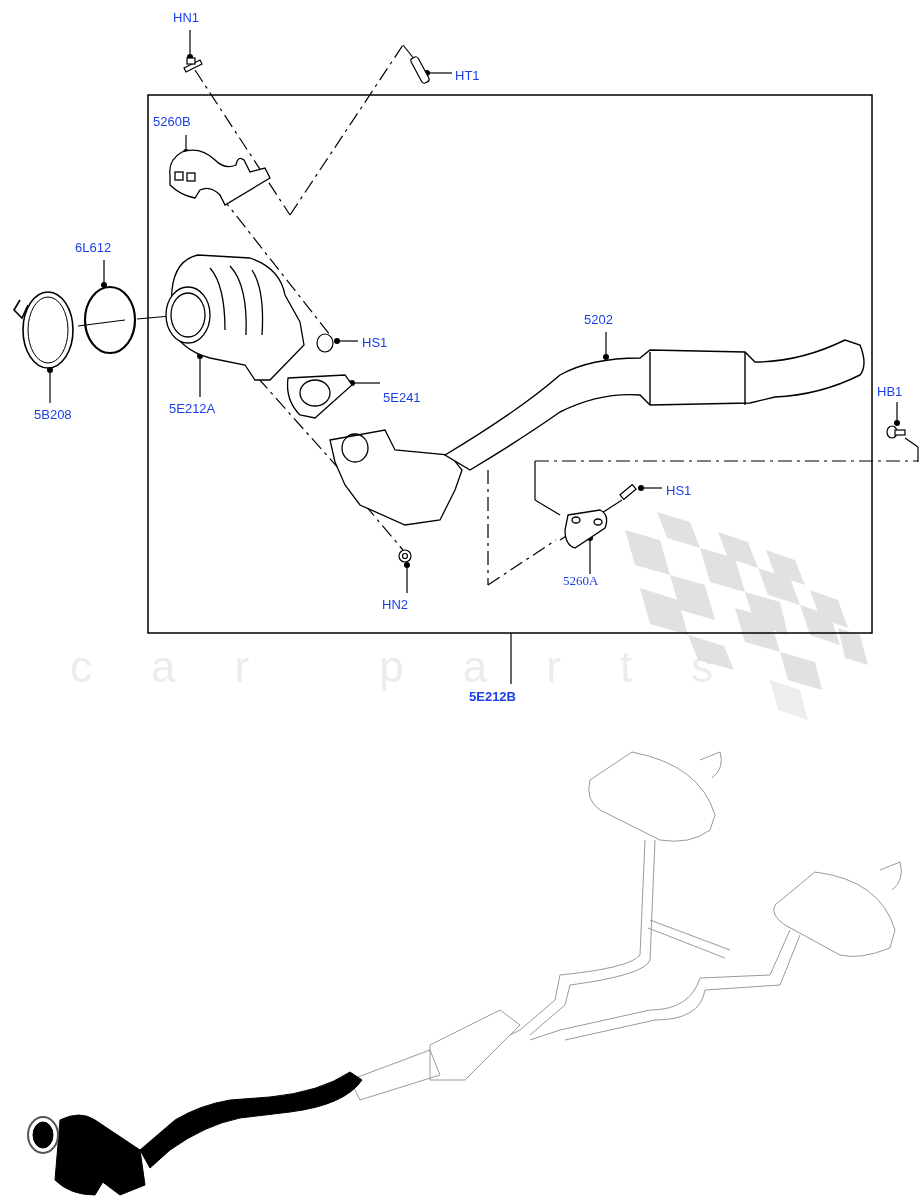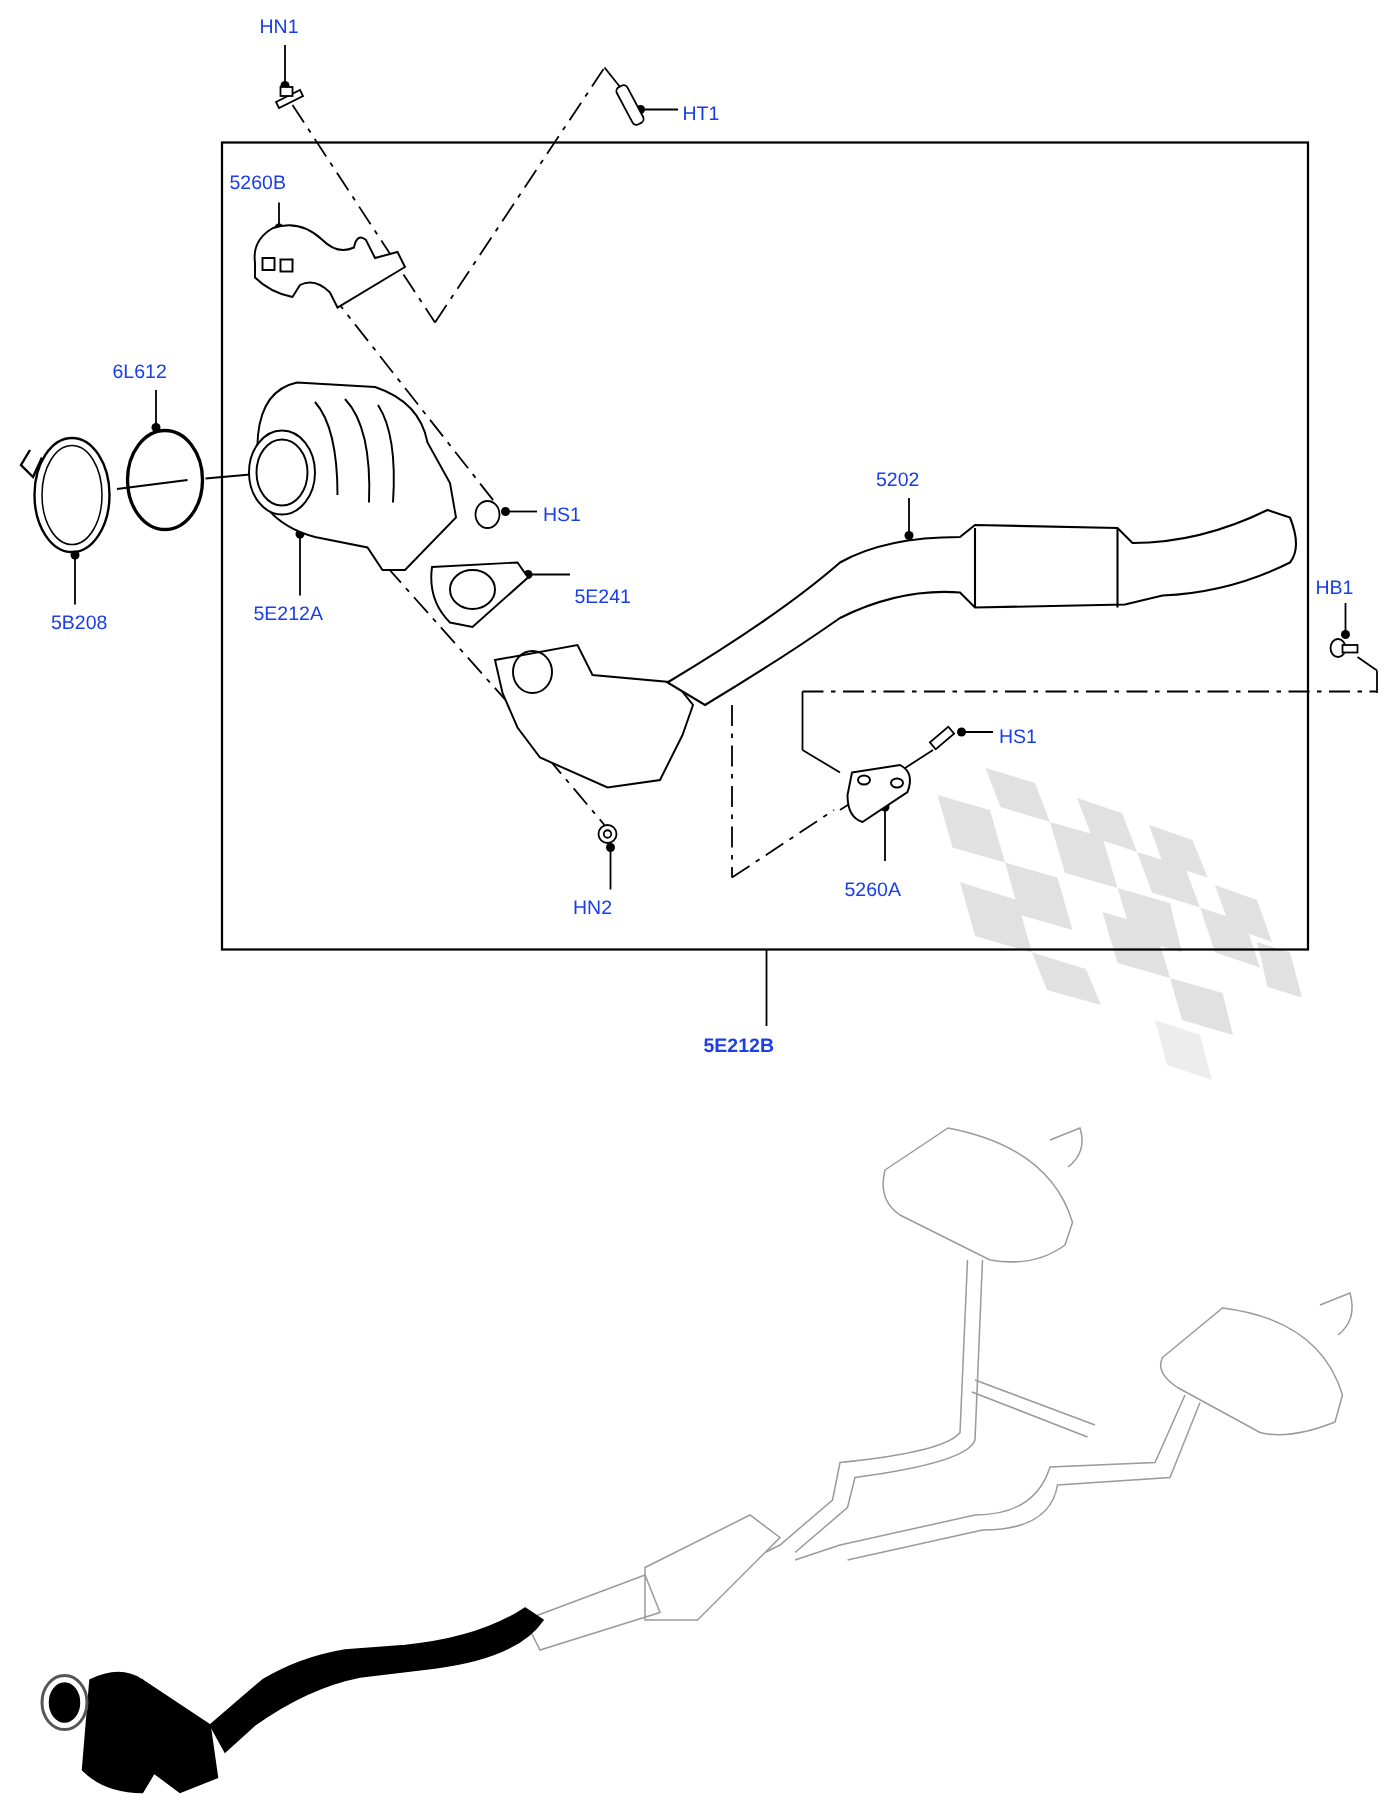--- a/index.html
+++ b/index.html
@@ -8,20 +8,21 @@
   .callout { position: absolute; font-family: "Liberation Sans", sans-serif; font-size: 13px; line-height: 18px; white-space: nowrap; cursor: pointer; }
   .wm-main { position: absolute; font-family: "Liberation Sans", sans-serif; font-weight: bold; font-size: 112px; letter-spacing: 1px; line-height: 112px; }
   .wm-sub { position: absolute; font-family: "Liberation Sans", sans-serif; font-size: 44px; line-height: 44px; letter-spacing: 59px; }
   svg { position: absolute; left: 0; top: 0; }
 </style>
 </head>
 <body>
 
 <div id="stage">
 
+  <div class="wm-sub" style="left:70px; top:645px; color:#ecebee;">car parts</div>
 
   <svg width="923" height="1200" viewBox="0 0 923 1200">
 
     <g fill="#dcdcdc" opacity="0.85">
       <polygon points="625,530 660,540 670,575 635,565"></polygon>
       <polygon points="670,575 705,585 715,620 680,610"></polygon>
       <polygon points="657,512 690,522 700,548 667,538"></polygon>
       <polygon points="700,548 735,558 745,592 710,582"></polygon>
       <polygon points="718,532 748,542 758,568 728,558"></polygon>
       <polygon points="745,592 780,602 788,635 755,625"></polygon>
@@ -211,16 +212,16 @@
   <div class="callout" style="left:455px; top:67px; color:#1a3ee8;">HT1</div>
   <div class="callout" style="left:153px; top:113px; color:#1a3ee8;">5260B</div>
   <div class="callout" style="left:75px; top:239px; color:#1a3ee8;">6L612</div>
   <div class="callout" style="left:362px; top:334px; color:#1a3ee8;">HS1</div>
   <div class="callout" style="left:22px; top:406px; color:#1a3ee8;margin-left:12px;">5B208</div>
   <div class="callout" style="left:169px; top:400px; color:#1a3ee8;">5E212A</div>
   <div class="callout" style="left:383px; top:377px; color:#1a3ee8;margin-top:12px;">5E241</div>
   <div class="callout" style="left:584px; top:311px; color:#1a3ee8;">5202</div>
   <div class="callout" style="left:877px; top:383px; color:#1a3ee8;">HB1</div>
   <div class="callout" style="left:666px; top:482px; color:#1a3ee8;">HS1</div>
-  <div class="callout" style="left:563px; top:584px; color:#1a3ee8;">5260A</div>
+  <div class="callout" style="left:563px; top:572px; color:#1a3ee8;font-family:Liberation Serif, serif;">5260A</div>
   <div class="callout" style="left:382px; top:596px; color:#1a3ee8;">HN2</div>
   <div class="callout" style="left:469px; top:688px; color:#1a3ee8;font-weight:bold;">5E212B</div>
 </div>
 
 </body></html>

